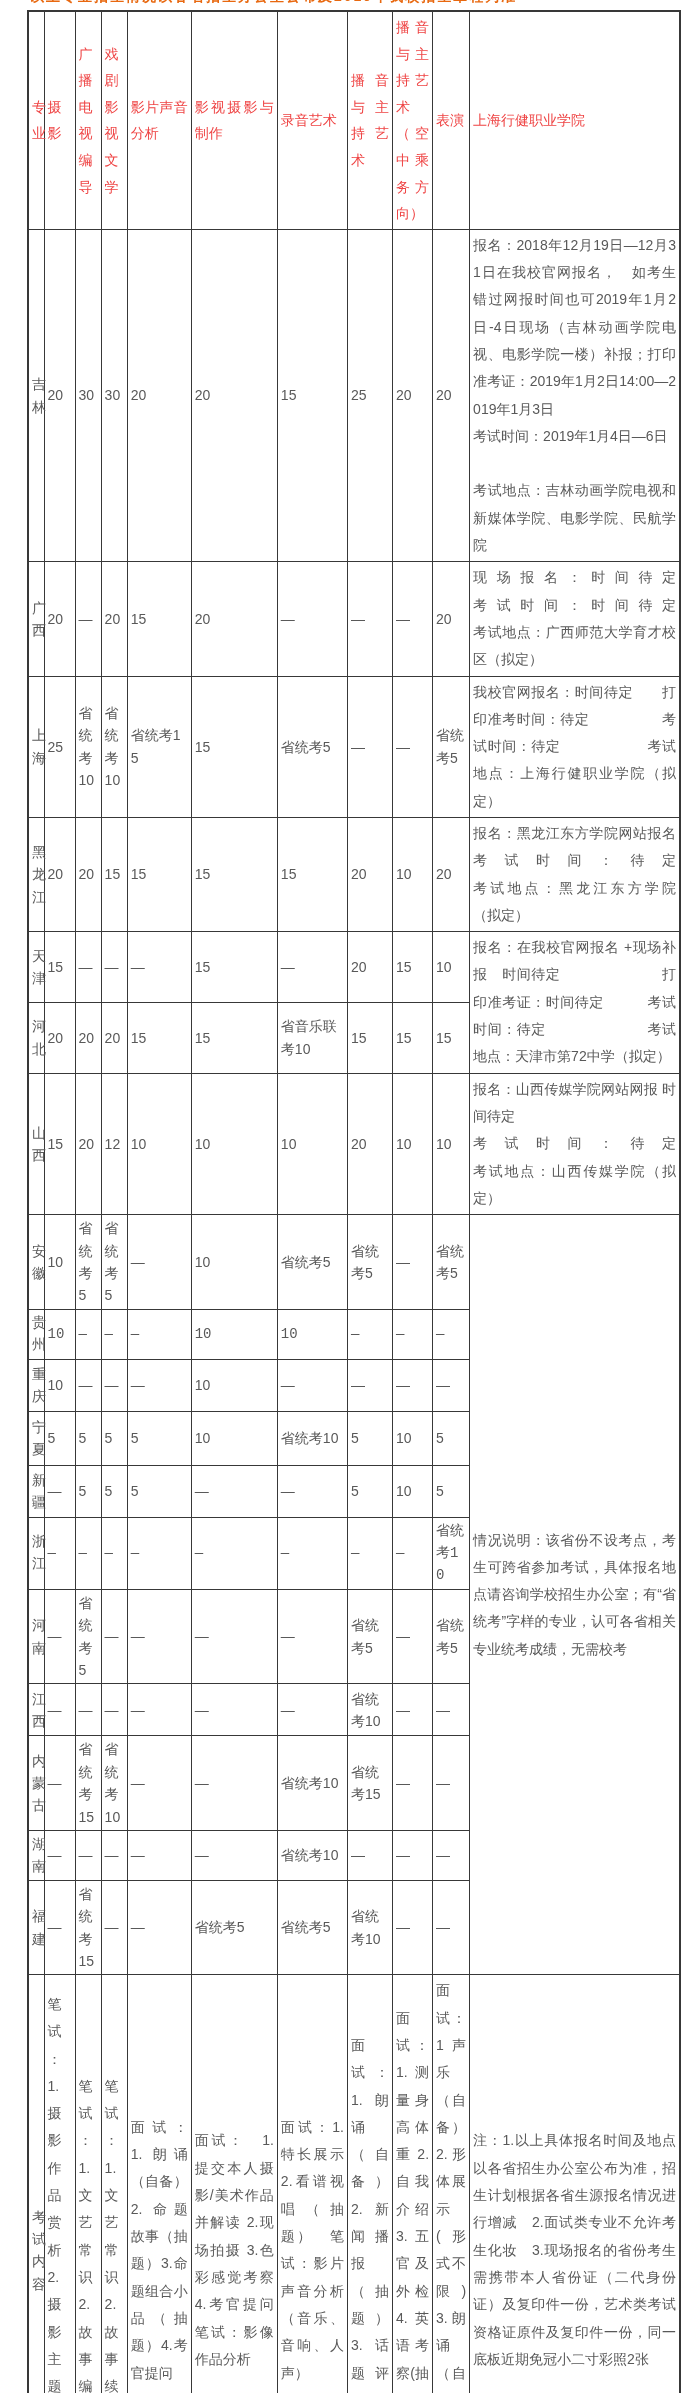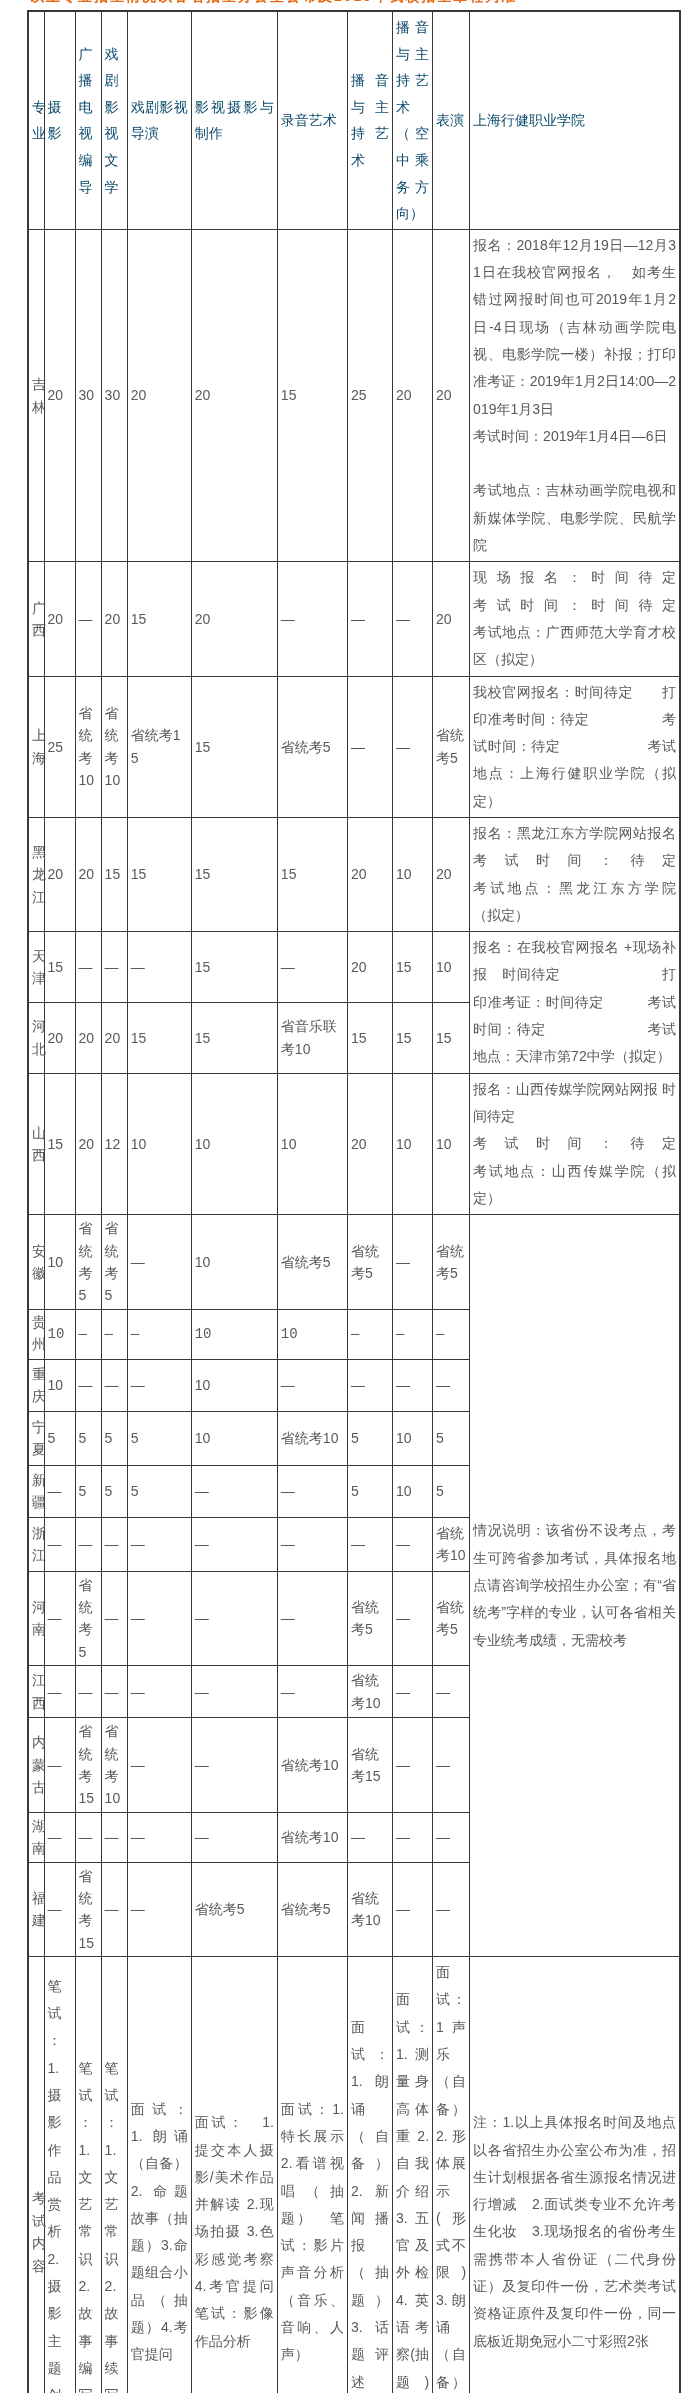--- a/index.html
+++ b/index.html
@@ -35,21 +35,21 @@
     border:2px solid #383838;
     font-size:14px;
   }
   table.sched td{
     border:1px solid #383838;
     padding:2px 3px;
     vertical-align:middle;
     word-break:break-all;
     overflow-wrap:anywhere;
   }
-  .hdr td{line-height:1.9;text-align:justify;text-align-last:left;color:#0c4a6e;}
+  .hdr td{line-height:1.9;text-align:justify;text-align-last:left;color:#ef4444;}
   .vlabel{
     line-height:1.6;
     text-align:right;
     padding:2px 0;
   }
   .num{
     line-height:1.6;
     text-align:left;
     vertical-align:middle;
     padding-left:3px;
@@ -89,21 +89,21 @@
     <col style="width:37px">
     <col style="width:210px">
   </colgroup>
 
   <tbody>
     <tr class="hdr" style="height:76px;">
       <td class="vlabel">专业</td>
       <td>摄影</td>
       <td>广播电视编导</td>
       <td>戏剧影视文学</td>
-      <td>戏剧影视导演</td>
+      <td>影片声音分析</td>
       <td>影视摄影与制作</td>
       <td>录音艺术</td>
       <td>播音与主持艺术</td>
       <td>播音与主持艺术（空中乘务方向）</td>
       <td>表演</td>
       <td>上海行健职业学院</td>
     </tr>
   </tbody>
 
   <tbody>
@@ -254,21 +254,21 @@
         <td class="num">—</td>
         <td class="num">5</td>
         <td class="num">5</td>
         <td class="num">5</td>
         <td class="num">—</td>
         <td class="num">—</td>
         <td class="num">5</td>
         <td class="num">10</td>
         <td class="num">5</td>
       </tr>
-      <tr style="height: 54px;">
+      <tr style="height: 54px; font-family: Liberation Mono, monospace;">
         <td class="vlabel">浙江</td>
         <td class="num">—</td>
         <td class="num">—</td>
         <td class="num">—</td>
         <td class="num">—</td>
         <td class="num">—</td>
         <td class="num">—</td>
         <td class="num">—</td>
         <td class="num">—</td>
         <td class="num">省统考10</td>

